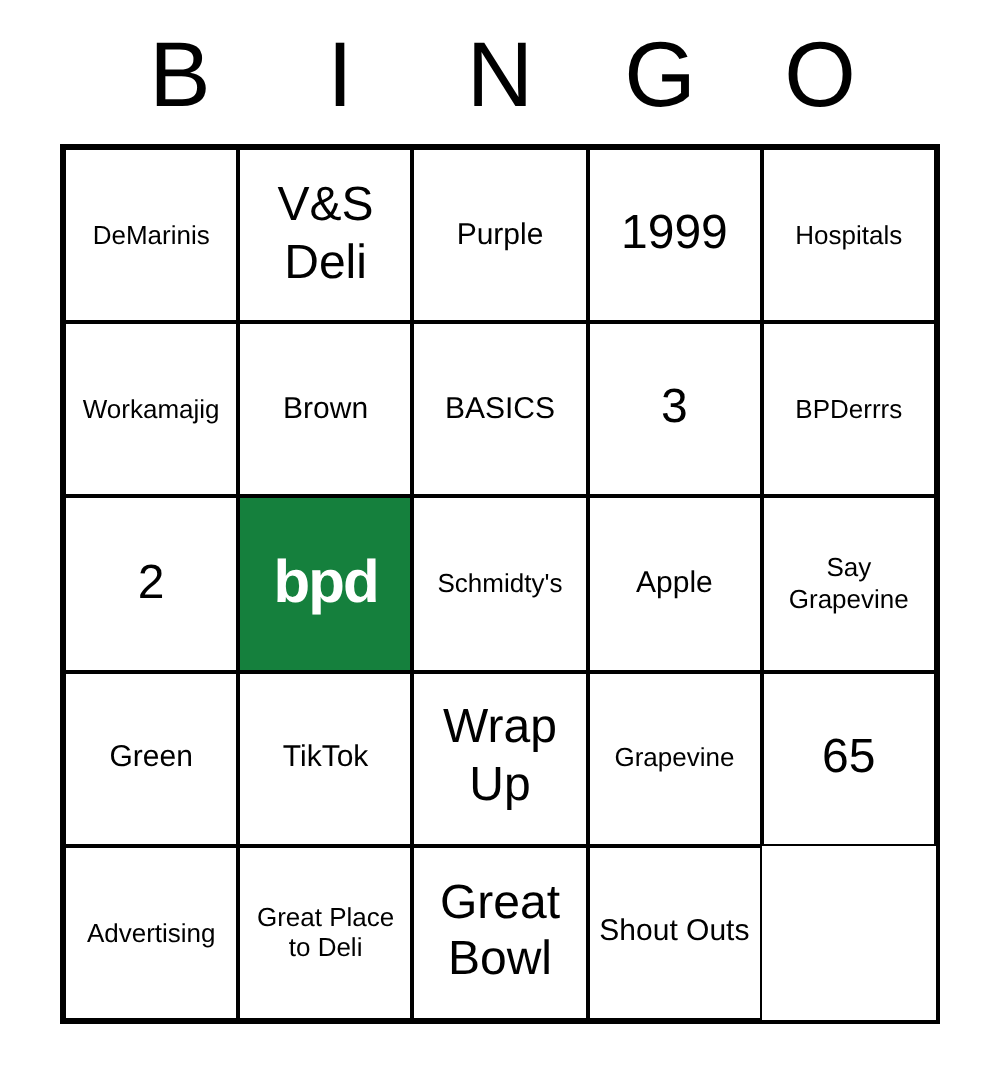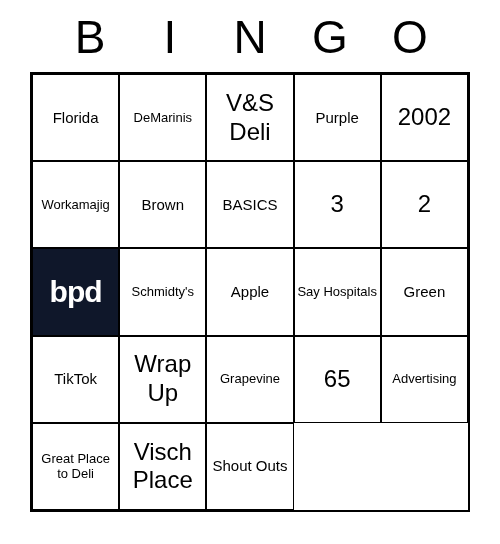--- a/index.html
+++ b/index.html
@@ -43,21 +43,21 @@
       text-align: center;
       font-size: 15px;
       line-height: 1.2;
       padding: 2px;
       color: #000;
       background: #fff;
     }
     .cell.small { font-size: 13px; }
     .cell.large { font-size: 24px; }
     .free {
-      background: #0f172a;
+      background: #15803d;
       color: #fff;
       font-weight: 700;
       font-size: 30px;
       letter-spacing: -1px;
       font-family: Arial, sans-serif;
     }
     .free-text {
       display: flex;
       align-items: baseline;
     }
@@ -68,42 +68,43 @@
 <div class="header">
   <div class="header-letter">B</div>
   <div class="header-letter">I</div>
   <div class="header-letter">N</div>
   <div class="header-letter">G</div>
   <div class="header-letter">O</div>
 </div>
 
 <div class="grid">
 
-  <div class="cell">Florida</div>
   <div class="cell small">DeMarinis</div>
   <div class="cell large">V&amp;S Deli</div>
   <div class="cell">Purple</div>
-  <div class="cell large">2002</div>
+  <div class="cell large">1999</div>
 
+  <div class="cell small">Hospitals</div>
   <div class="cell small">Workamajig</div>
   <div class="cell">Brown</div>
   <div class="cell">BASICS</div>
   <div class="cell large">3</div>
 
+  <div class="cell small">BPDerrrs</div>
   <div class="cell large">2</div>
   <div class="cell free">
     <span class="free-text">bpd</span>
   </div>
   <div class="cell small">Schmidty's</div>
   <div class="cell">Apple</div>
 
-  <div class="cell small">Say Hospitals</div>
+  <div class="cell small">Say Grapevine</div>
   <div class="cell">Green</div>
   <div class="cell">TikTok</div>
   <div class="cell large">Wrap Up</div>
   <div class="cell small">Grapevine</div>
 
   <div class="cell large">65</div>
   <div class="cell small">Advertising</div>
   <div class="cell small">Great Place to Deli</div>
-  <div class="cell large">Visch Place</div>
+  <div class="cell large">Great Bowl</div>
   <div class="cell">Shout Outs</div>
 </div>
 
 </body></html>

